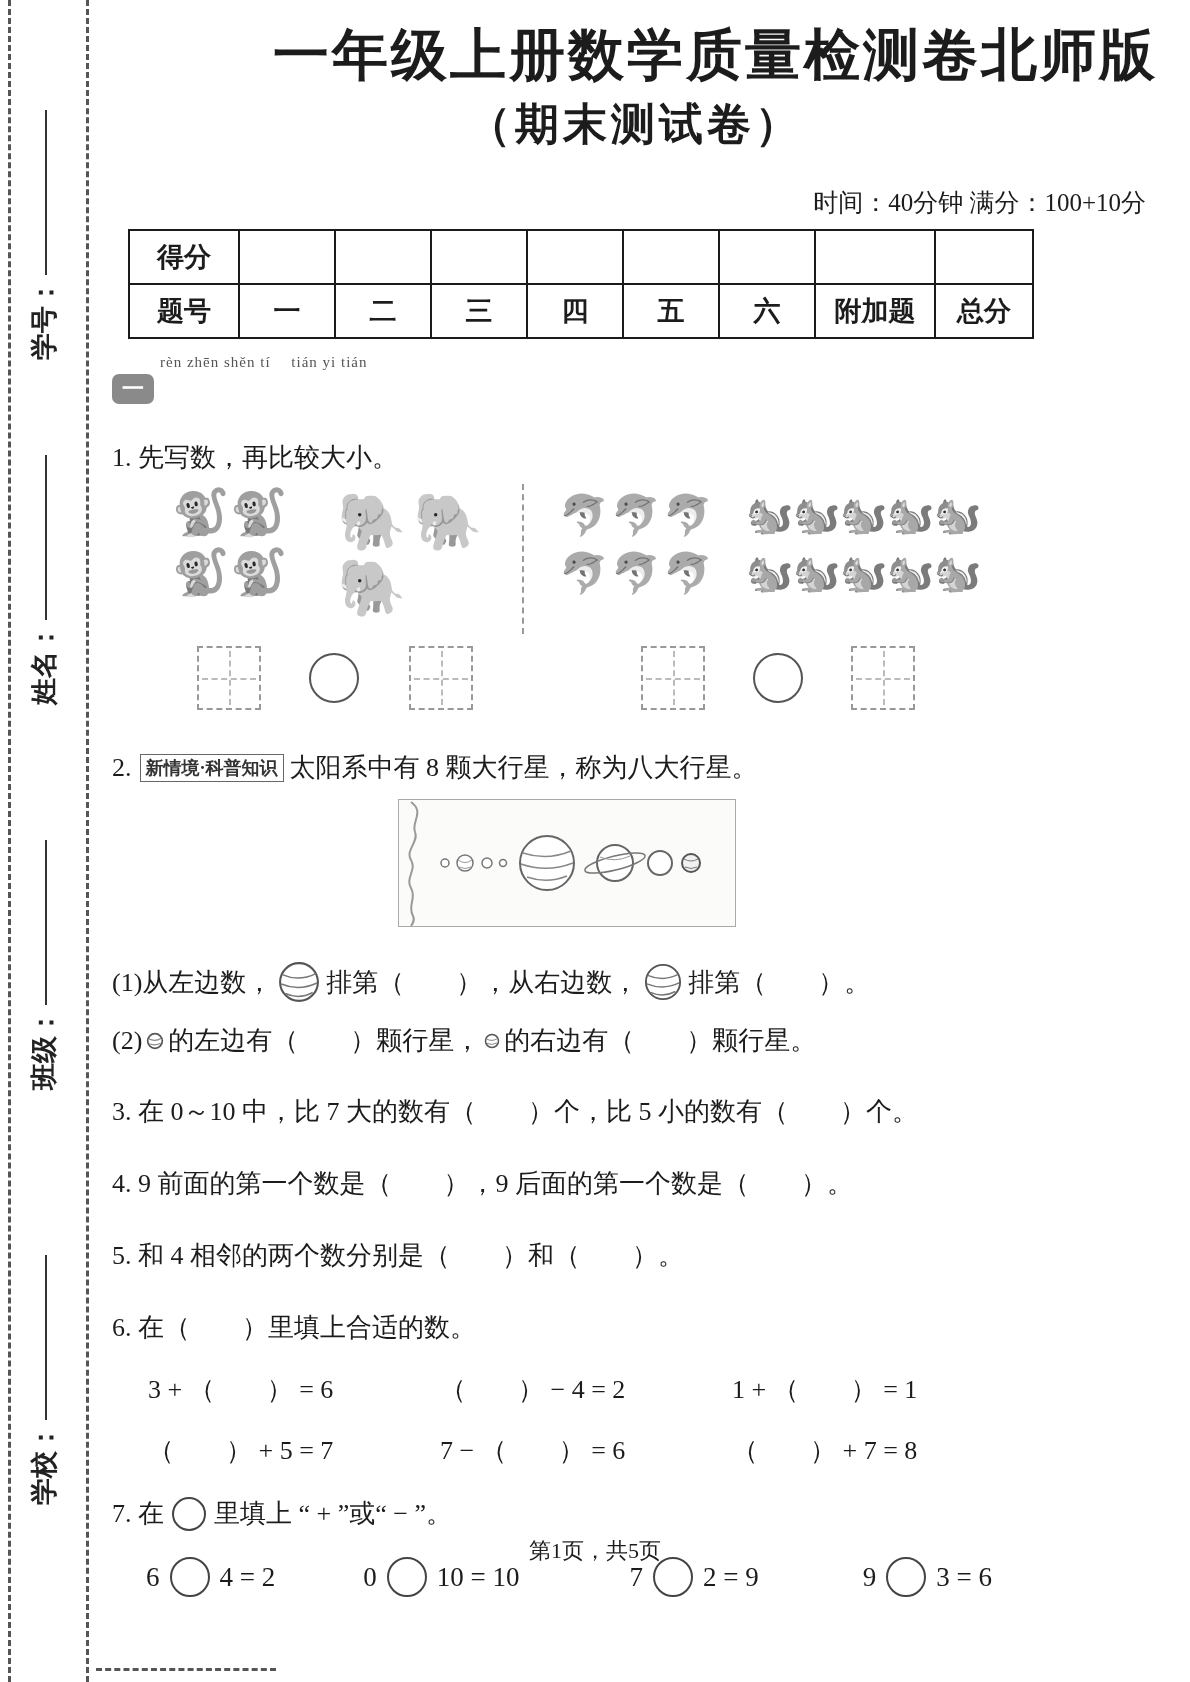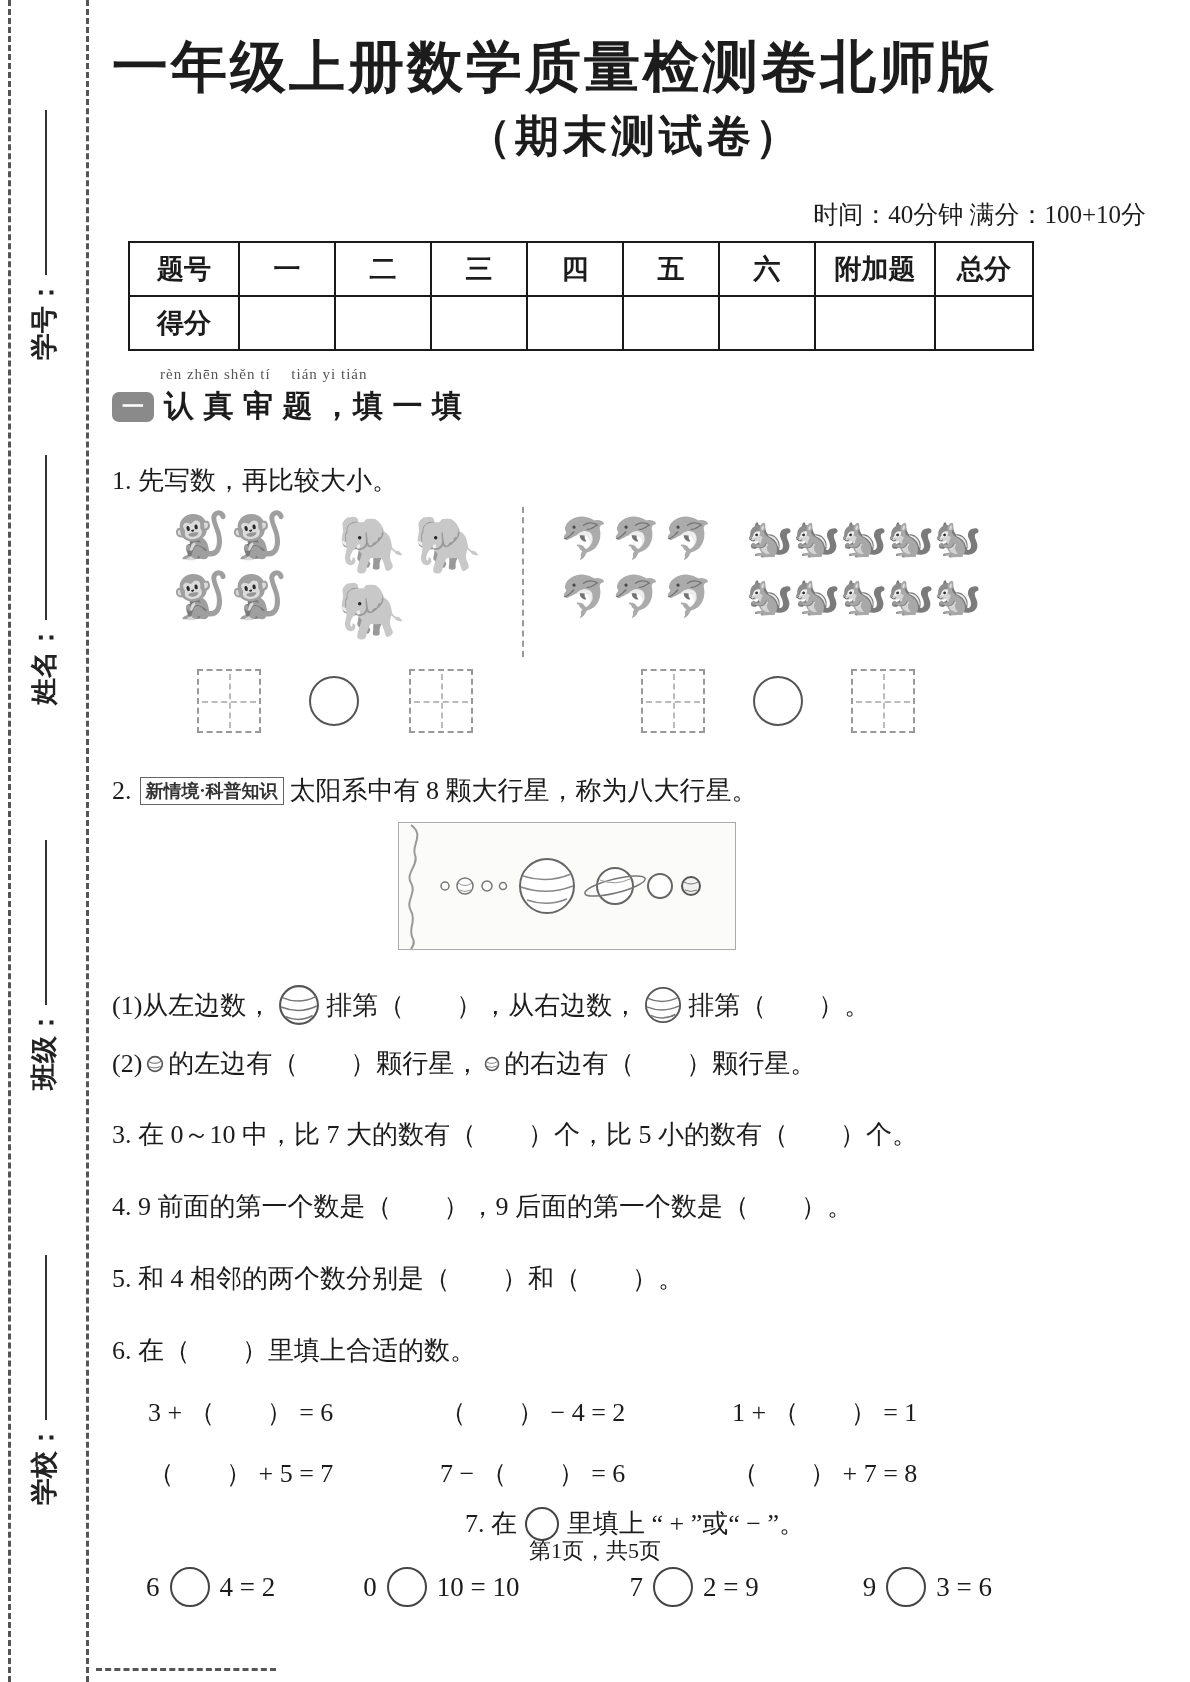--- a/index.html
+++ b/index.html
@@ -13,21 +13,21 @@
   .edge-inner{left:86px;}
   .bottom-dash{position:absolute;left:96px;top:1668px;width:180px;border-top:3px dashed #555;}
   .seal-unit{
     position:absolute;left:26px;transform:rotate(-90deg);transform-origin:left top;
     white-space:nowrap;display:flex;align-items:center;
     font-weight:bold;font-size:27px;color:#222;
   }
   .seal-line{display:inline-block;width:165px;border-bottom:2.5px solid #333;height:4px;margin-left:4px;}
   
   .content{position:absolute;left:112px;top:0;width:1046px;}
-  .title{margin-top:30px;text-align:left;font-size:56px;font-weight:bold;letter-spacing:3px;}
+  .title{margin-top:18px;text-align:right;font-size:56px;font-weight:bold;letter-spacing:3px;}
   .subtitle{margin-top:1px;text-align:center;font-size:44px;font-weight:bold;letter-spacing:4px;}
   .time-info{margin-top:32px;text-align:right;font-size:25px;padding-right:12px;}
   
   table.score{border-collapse:collapse;margin:10px 0 0 16px;table-layout:fixed;}
   table.score th,table.score td{border:2.5px solid #1a1a1a;height:52px;text-align:center;vertical-align:middle;font-size:27px;padding:0;}
   th.c-num{width:108px;font-weight:bold;}
   th.c-q{width:94px;font-weight:bold;}
   th.c-add{width:118px;font-weight:bold;}
   th.c-tot{width:96px;font-weight:bold;}
   
@@ -59,21 +59,21 @@
   .solar-fig{margin:14px 0 0 286px;width:336px;height:126px;border:1px solid #aaa;background:#fbfbf9;}
   .planet-lg{vertical-align:middle;margin:0 6px;}
   .planet-sm{vertical-align:middle;margin:0 4px;}
   .subline{display:flex;align-items:center;font-size:26px;}
   .sub1{margin-top:34px;}
   .sub2{margin-top:20px;}
   
   .eq-row{display:flex;margin:26px 0 0 36px;font-size:26px;}
   .eq-row span{display:inline-block;width:292px;}
   
-  .q7-line{display:flex;align-items:center;font-size:26px;margin-top:15px;justify-content:center;}
+  .q7-line{display:flex;align-items:center;font-size:26px;margin-top:28px;}
   .mini-circle{display:inline-block;width:30px;height:30px;border:2px solid #444;border-radius:50%;margin:0 8px;flex:none;background:#fff;}
   .op-row{display:flex;align-items:center;margin:26px 0 0 34px;font-size:27px;}
   .op-group{display:flex;align-items:center;}
   .op-circle{display:inline-block;width:36px;height:36px;border:2px solid #444;border-radius:50%;margin:0 10px;background:#fff;flex:none;}
   .g2{margin-left:88px;}.g3{margin-left:110px;}.g4{margin-left:104px;}
   
   .footer{position:absolute;top:1536px;left:0;width:100%;text-align:center;font-size:22px;}
   svg{display:block;}
   .inline-svg{display:inline-block;}
 </style>
@@ -116,48 +116,47 @@
 
 <div class="content">
 
   <div class="title">一年级上册数学质量检测卷北师版</div>
   <div class="subtitle">（期末测试卷）</div>
   <div class="time-info">时间：40分钟  满分：100+10分</div>
 
   <table class="score">
     <tbody>
         <tr>
+      <th>得分</th>
+      <td></td>
+      <td></td>
+      <td></td>
+      <td></td>
+      <td></td>
+      <td></td>
+      <td></td>
+      <td></td>
+    </tr>
+    <tr>
       <th class="c-num">题号</th>
       <th class="c-q">一</th>
       <th class="c-q">二</th>
       <th class="c-q">三</th>
       <th class="c-q">四</th>
       <th class="c-q">五</th>
       <th class="c-q">六</th>
       <th class="c-add">附加题</th>
       <th class="c-tot">总分</th>
     </tr>
-    <tr>
-      <th>得分</th>
-      <td></td>
-      <td></td>
-      <td></td>
-      <td></td>
-      <td></td>
-      <td></td>
-      <td></td>
-      <td></td>
-    </tr>
   </tbody>
     </table>
 
   <div class="pinyin">rèn zhēn shěn tí　 tián yi tián</div>
   <div class="section-head">
     <span class="sec-badge">一</span>
-    <span class="sec-bold">认 真 审 题 ，填 一 填</span>
   </div>
 
   <div class="qline">1. 先写数，再比较大小。</div>
 
   <div class="animal-panel">
     <div class="grid-monkey">
       <span class="animal">🐒</span>
       <span class="animal">🐒</span>
       <span class="animal">🐒</span>
       <span class="animal">🐒</span>

